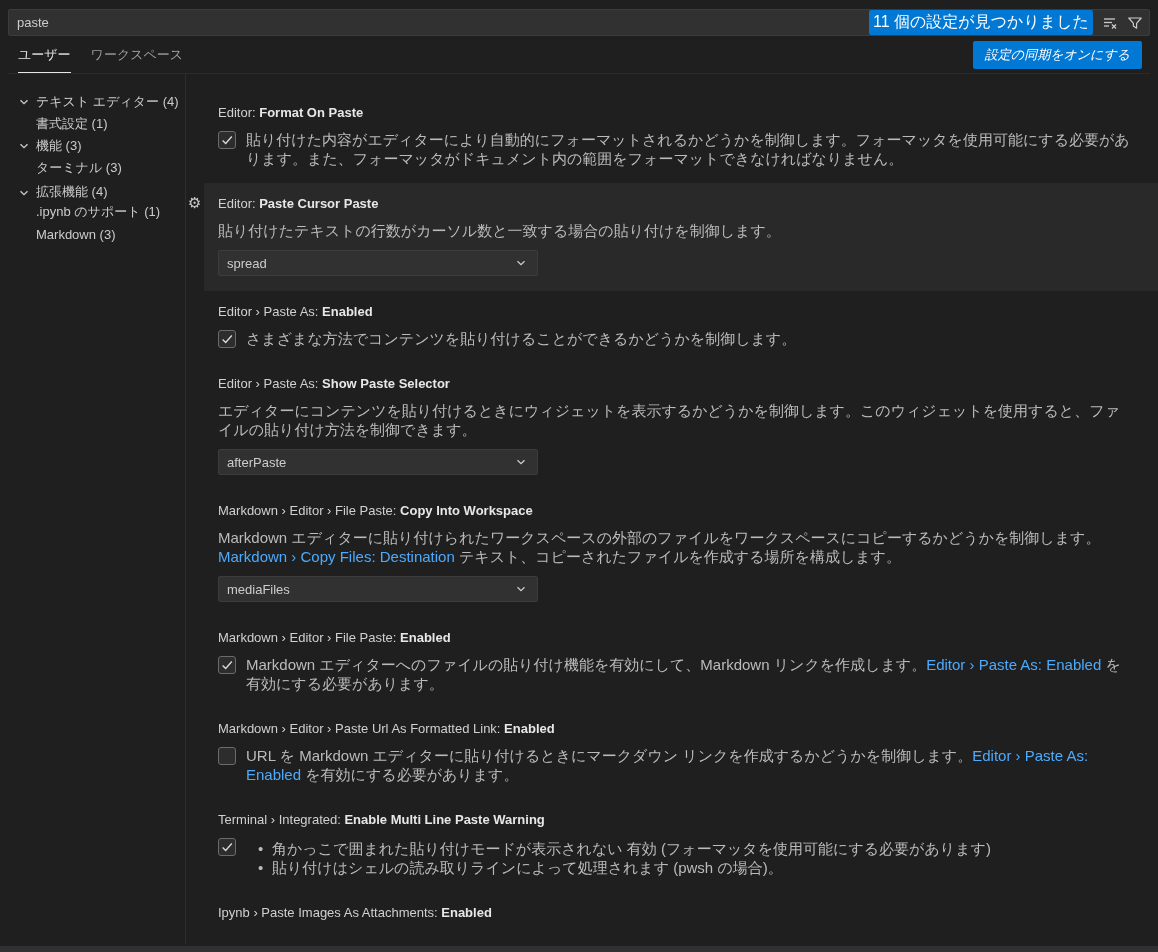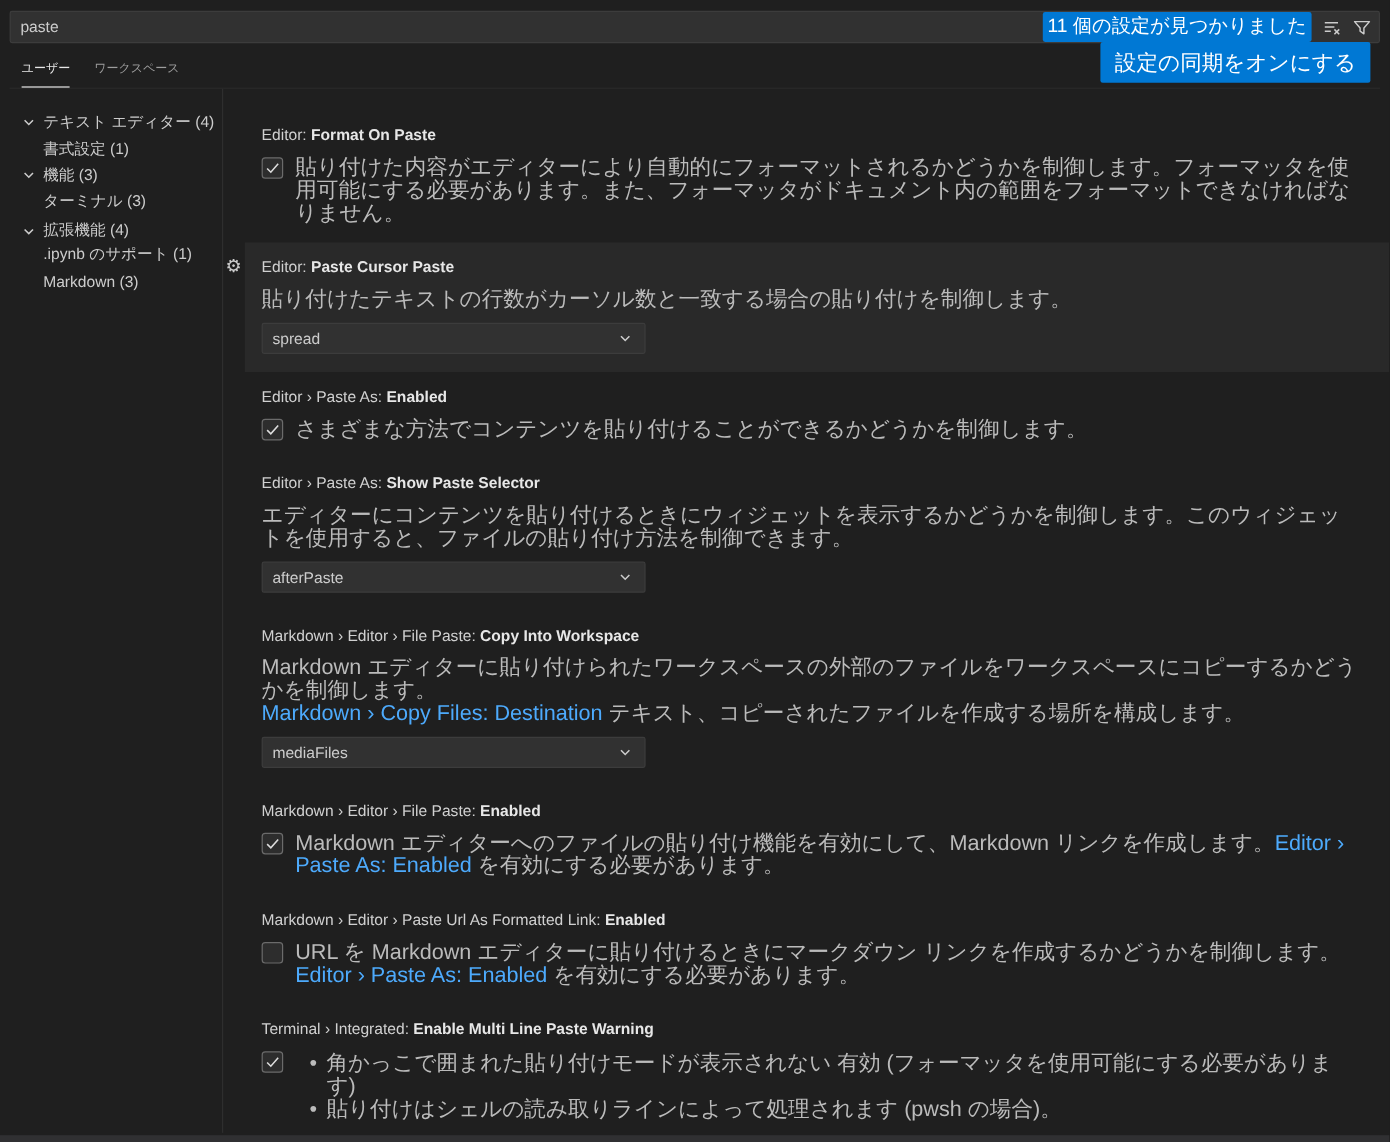--- a/index.html
+++ b/index.html
@@ -31,28 +31,28 @@
     width: 22px; height: 22px; display: flex; align-items: center;
     justify-content: center; margin-right: 3px; border-radius: 3px; cursor: pointer;
   }
   .icon-btn svg { display: block; }
 
   .tabs-row {
     display: flex; align-items: flex-end; height: 38px; padding: 0 8px 0 10px;
     border-bottom: 1px solid #2a2a2a;
   }
   .tab {
-    font-size: 10px; color: #9d9d9d; margin-right: 20px;
+    font-size: 13px; color: #9d9d9d; margin-right: 20px;
     padding: 9px 0 8px 0; border-bottom: 1px solid transparent; cursor: pointer;
   }
   .tab.active { color: #e7e7e7; border-bottom-color: #e7e7e7; }
   .sync-btn {
     margin-left: auto; margin-bottom: 4px; background: #0078d4; color: #ffffff;
-    font-size: 18px; padding: 5px 12px; border: none; border-radius: 2px;
-    cursor: pointer; font-family: "Liberation Sans", "DejaVu Sans", sans-serif;
+    font-size: 13px; padding: 5px 12px; border: none; border-radius: 2px;
+    cursor: pointer; font-family: "Liberation Sans", "DejaVu Sans", sans-serif; font-style: italic;
   }
 
   
   .content { display: flex; height: 870px; }
   .toc { width: 185px; flex-shrink: 0; padding-top: 17px; font-size: 13px; }
   .toc-item {
     height: 22px; display: flex; align-items: center; color: #cccccc;
     cursor: pointer; white-space: nowrap;
   }
   .toc-item .twisty { width: 16px; height: 16px; margin-right: 4px; flex-shrink: 0; }
@@ -63,21 +63,21 @@
   }
   .setting-row { position: relative; margin-left: 18px; padding: 12px 26px 15px 14px; }
   .setting-row.highlighted { background: #292929; }
   .gear-indicator {
     position: absolute; left: -16px; top: 13px; font-size: 15px; line-height: 1;
     color: #cccccc; cursor: pointer; font-family: "DejaVu Sans", sans-serif;
   }
   .setting-title { font-size: 13px; line-height: 18px; }
   .setting-title .prefix { color: #d0d0d0; }
   .setting-title .key { color: #e7e7e7; font-weight: bold; }
-  .setting-desc-block { margin-top: 8px; font-size: 18px; line-height: 19px; color: #bbbbbb; }
+  .setting-desc-block { margin-top: 8px; font-size: 15px; line-height: 19px; color: #bbbbbb; }
   .desc-flex { display: flex; align-items: flex-start; }
   .checkbox {
     width: 18px; height: 18px; flex-shrink: 0; margin-right: 10px; margin-top: 1px;
     background: #2d2d2d; border: 1px solid #6b6b6b; border-radius: 3px;
     display: flex; align-items: center; justify-content: center; cursor: pointer;
   }
   .desc-lines { flex: 1; }
   .desc-line a, .inline-link { color: #4daafc; cursor: pointer; text-decoration: none; }
   .bullet-list { list-style: none; margin-top: 2px; }
   .bullet-list li { padding-left: 26px; position: relative; line-height: 19px; }

